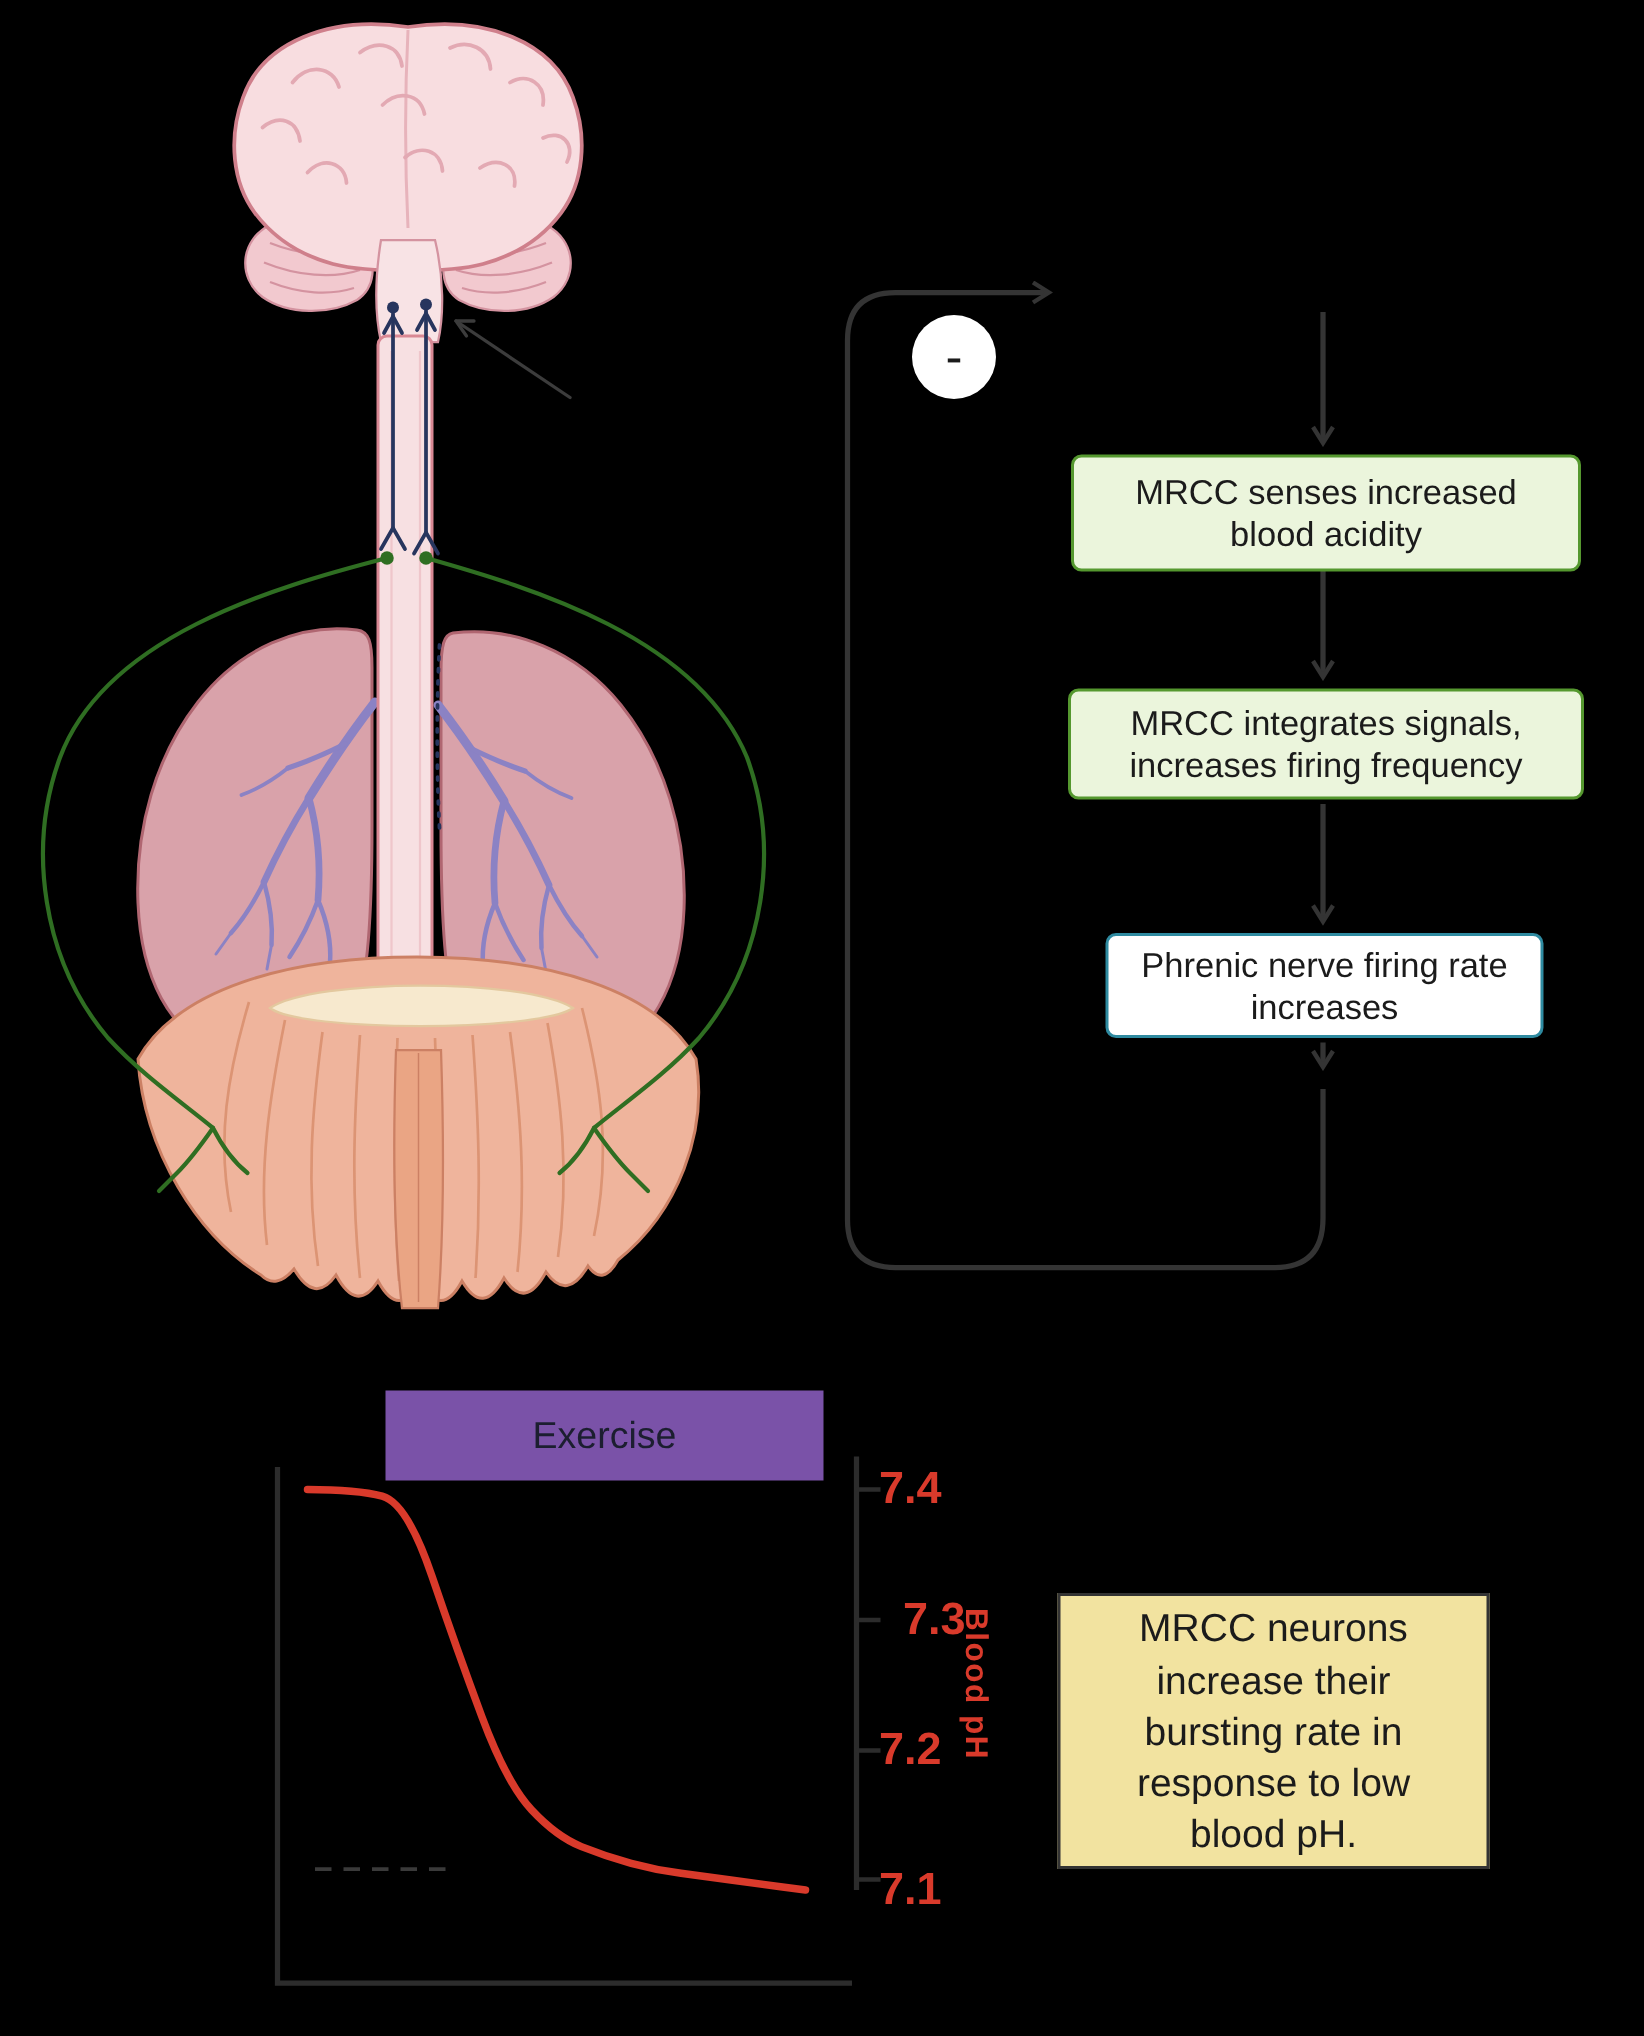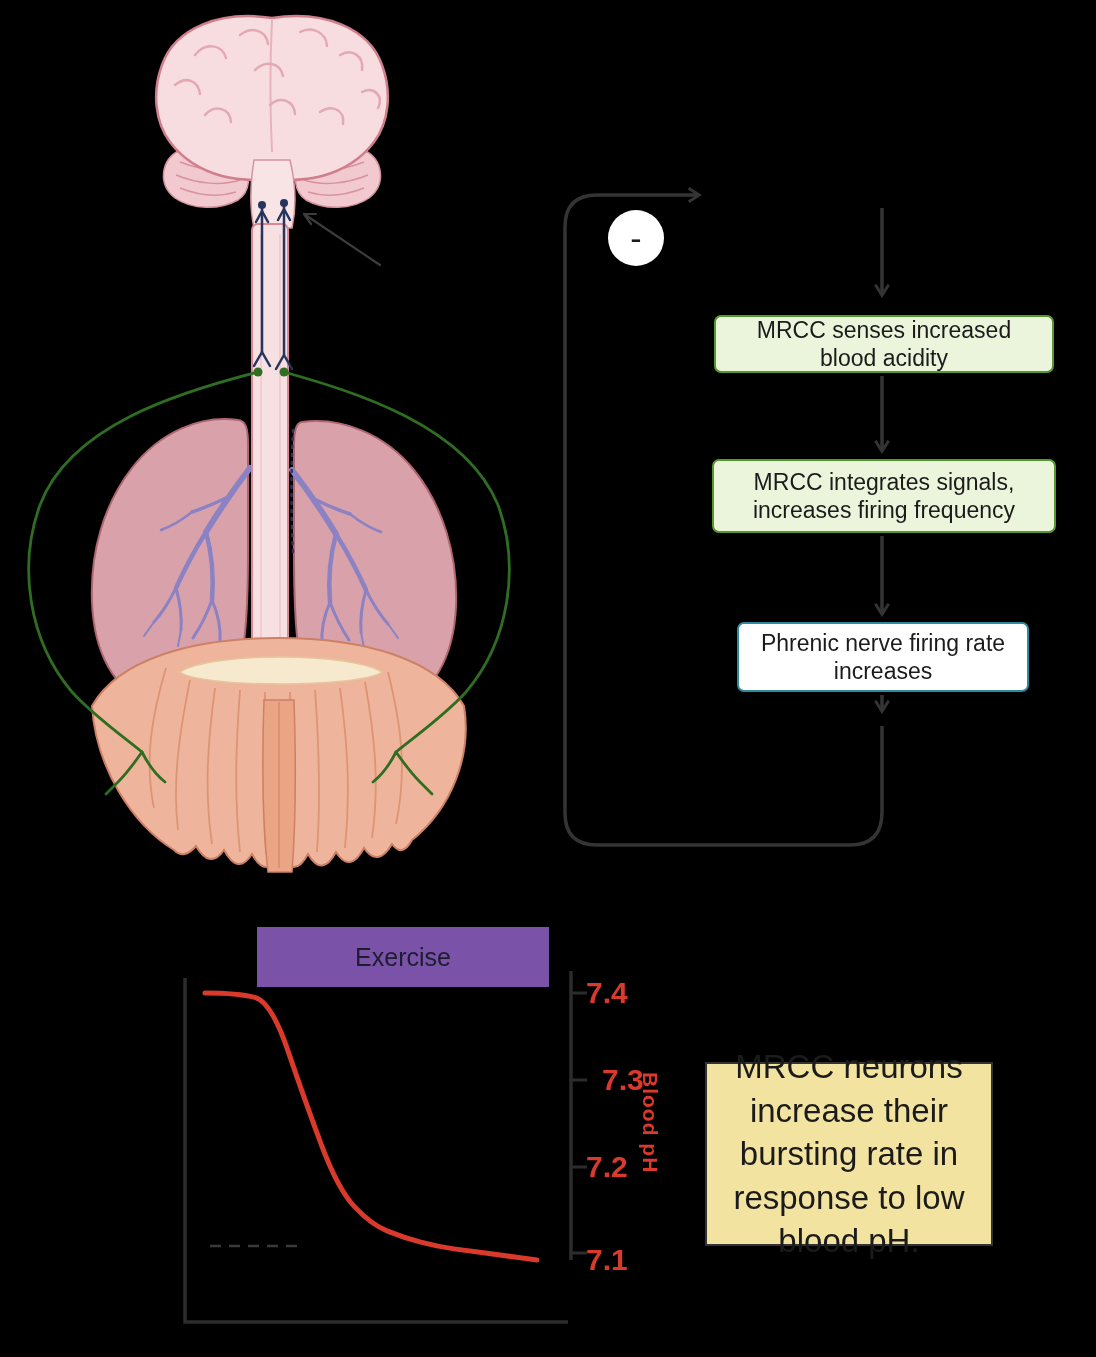--- a/index.html
+++ b/index.html
@@ -35,21 +35,21 @@
     font-weight:bold;display:flex;align-items:center;
   }
   .ylabel{
     position:absolute;left:638px;top:1072px;color:#d93a2b;font-size:21px;font-weight:bold;
     writing-mode:vertical-rl;letter-spacing:1px;
   }
 
   .callout{
     position:absolute;left:705px;top:1062px;width:288px;height:184px;background:#f2e3a0;
     border:2px solid #333;box-sizing:border-box;display:flex;align-items:center;justify-content:center;
-    text-align:center;color:#1b1b1b;font-size:33px;line-height:1.32;padding:0 16px;
+    text-align:center;color:#1b1b1b;font-size:26px;line-height:1.32;padding:0 16px;
   }
 </style>
 </head>
 <body>
 
 <div id="canvas">
 
   <svg class="abs" style="left:0;top:0" width="560" height="890" viewBox="0 0 560 890">
 
     <g>
@@ -187,21 +187,21 @@
     </g>
     <path d="M 210 1246 L 298 1246" stroke="#3a3a3a" stroke-width="2.5" stroke-dasharray="11 8" fill="none"></path>
 
     <path id="ph-curve" d="M 205 993 Q 238.2 993 254.79999999999998 997.4500000000003 Q 271.4 1001.9000000000005 288 1050.8500000000004 Q 304.6 1099.8000000000002 321.20000000000005 1144.3000000000004 Q 337.8 1188.8000000000006 354.4 1206.6000000000006 Q 371 1224.4000000000005 387.6 1231.0750000000003 Q 404.2 1237.7500000000002 420.79999999999995 1242.2000000000003 Q 437.4 1246.65 454 1248.875 Q 470.6 1251.1 487.20000000000005 1253.3249999999998 Q 503.8 1255.55 520.4 1257.7750000000003 L 537 1260.0000000000007" stroke="#d93a2b" stroke-width="5" fill="none" stroke-linecap="round" stroke-linejoin="round"></path>
   </svg>
 
   <div class="minus-badge">
     <span>-</span>
   </div>
 
-  <div class="flowbox green" style="left:714px;top:315px;width:340px;height:58px;">
+  <div class="flowbox green" style="left:714px;top:303px;width:340px;height:78px;">
     <span>MRCC senses increased blood acidity</span>
   </div>
 
   <div class="flowbox green" style="left:712px;top:459px;width:344px;height:74px;justify-content:center;">
     <span>MRCC integrates signals, increases firing frequency</span>
   </div>
 
   <div class="flowbox blue" style="left:737px;top:622px;width:292px;height:70px;">
     <span>Phrenic nerve firing rate increases</span>
   </div>

